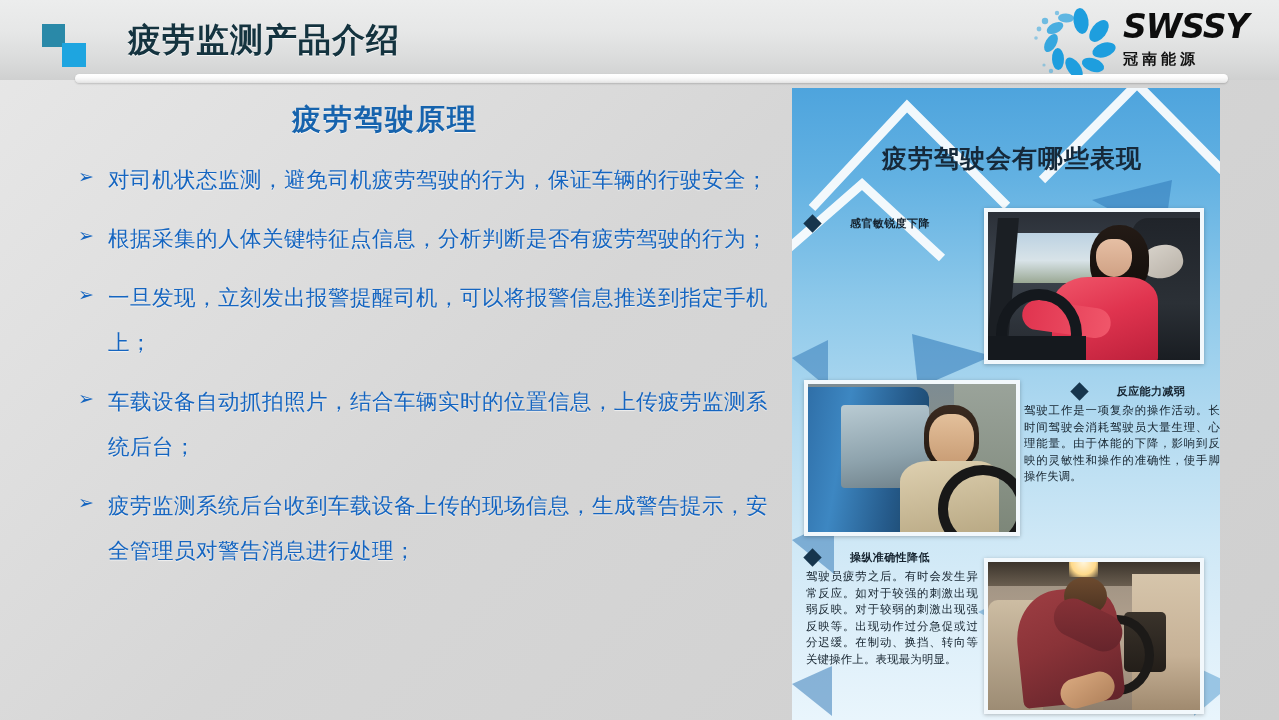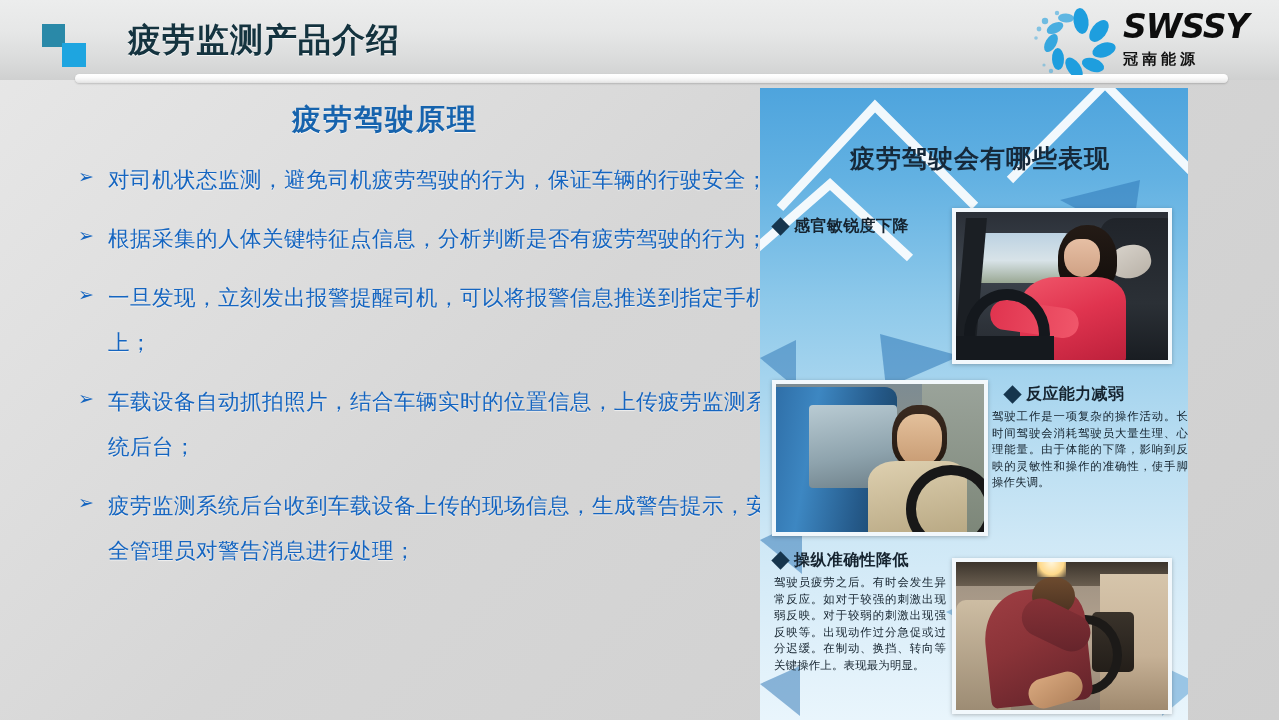--- a/index.html
+++ b/index.html
@@ -79,37 +79,37 @@
   .bullet-text{
     flex:1 1 auto;
     font-size:21.5px;line-height:45px;
     color:#1565c0;
     letter-spacing:.5px;
     text-shadow:0 1px 1px rgba(255,255,255,.65);
   }
 
   
   .info{
-    position:absolute;left:760px;top:88px;width:428px;height:632px;
+    position:absolute;left:792px;top:88px;width:428px;height:632px;
     background:linear-gradient(180deg,#4ea4dd 0%,#62b1e2 14%,#8ec9ea 34%,#b6dcf1 55%,#cfe8f6 72%,#dff0fa 88%,#e9f5fc 100%);
     overflow:hidden;
   }
   .info-deco{position:absolute;left:0;top:0;width:440px;height:632px;}
 
   .info-head{
     position:absolute;left:0;top:54px;width:440px;text-align:center;
     font-size:25px;font-weight:bold;color:#16293a;
     letter-spacing:1px;
   }
 
   .sec{position:absolute;}
   .sec-title{
     display:flex;align-items:center;
-    font-size:16px;font-weight:bold;color:#15232f;
-    letter-spacing:.4px;margin-bottom:3px;
+    font-size:11px;font-weight:bold;color:#15232f;
+    letter-spacing:.4px;margin-bottom:3px;gap:24px;
   }
   .diamond{
     width:13px;height:13px;background:#16354d;
     transform:rotate(45deg);
     margin-right:7px;flex:0 0 auto;
   }
   .sec-body{
     font-size:11.4px;line-height:16.6px;color:#14222d;
     letter-spacing:.2px;text-align:justify;
   }
@@ -316,21 +316,21 @@
           <div class="p2-cab"></div>
         <div class="p2-glass"></div>
           <div class="p2-head"></div>
           <div class="p2-face"></div>
         <div class="p2-shirt"></div>
           <div class="p2-wheel"></div>
       </div>
     </div>
 
     <div class="sec" style="left:232px;top:296px;width:196px;">
-      <div class="sec-title" style="padding-left:14px;">
+      <div class="sec-title" style="padding-left:14px;justify-content:center;">
         <span class="diamond"></span>
         <span>反应能力减弱</span>
       </div>
       <div class="sec-body">驾驶工作是一项复杂的操作活动。长时间驾驶会消耗驾驶员大量生理、心理能量。由于体能的下降，影响到反映的灵敏性和操作的准确性，使手脚操作失调。</div>
     </div>
 
     <div class="sec" style="left:14px;top:462px;width:172px;">
       <div class="sec-title">
         <span class="diamond"></span>
         <span>操纵准确性降低</span>

